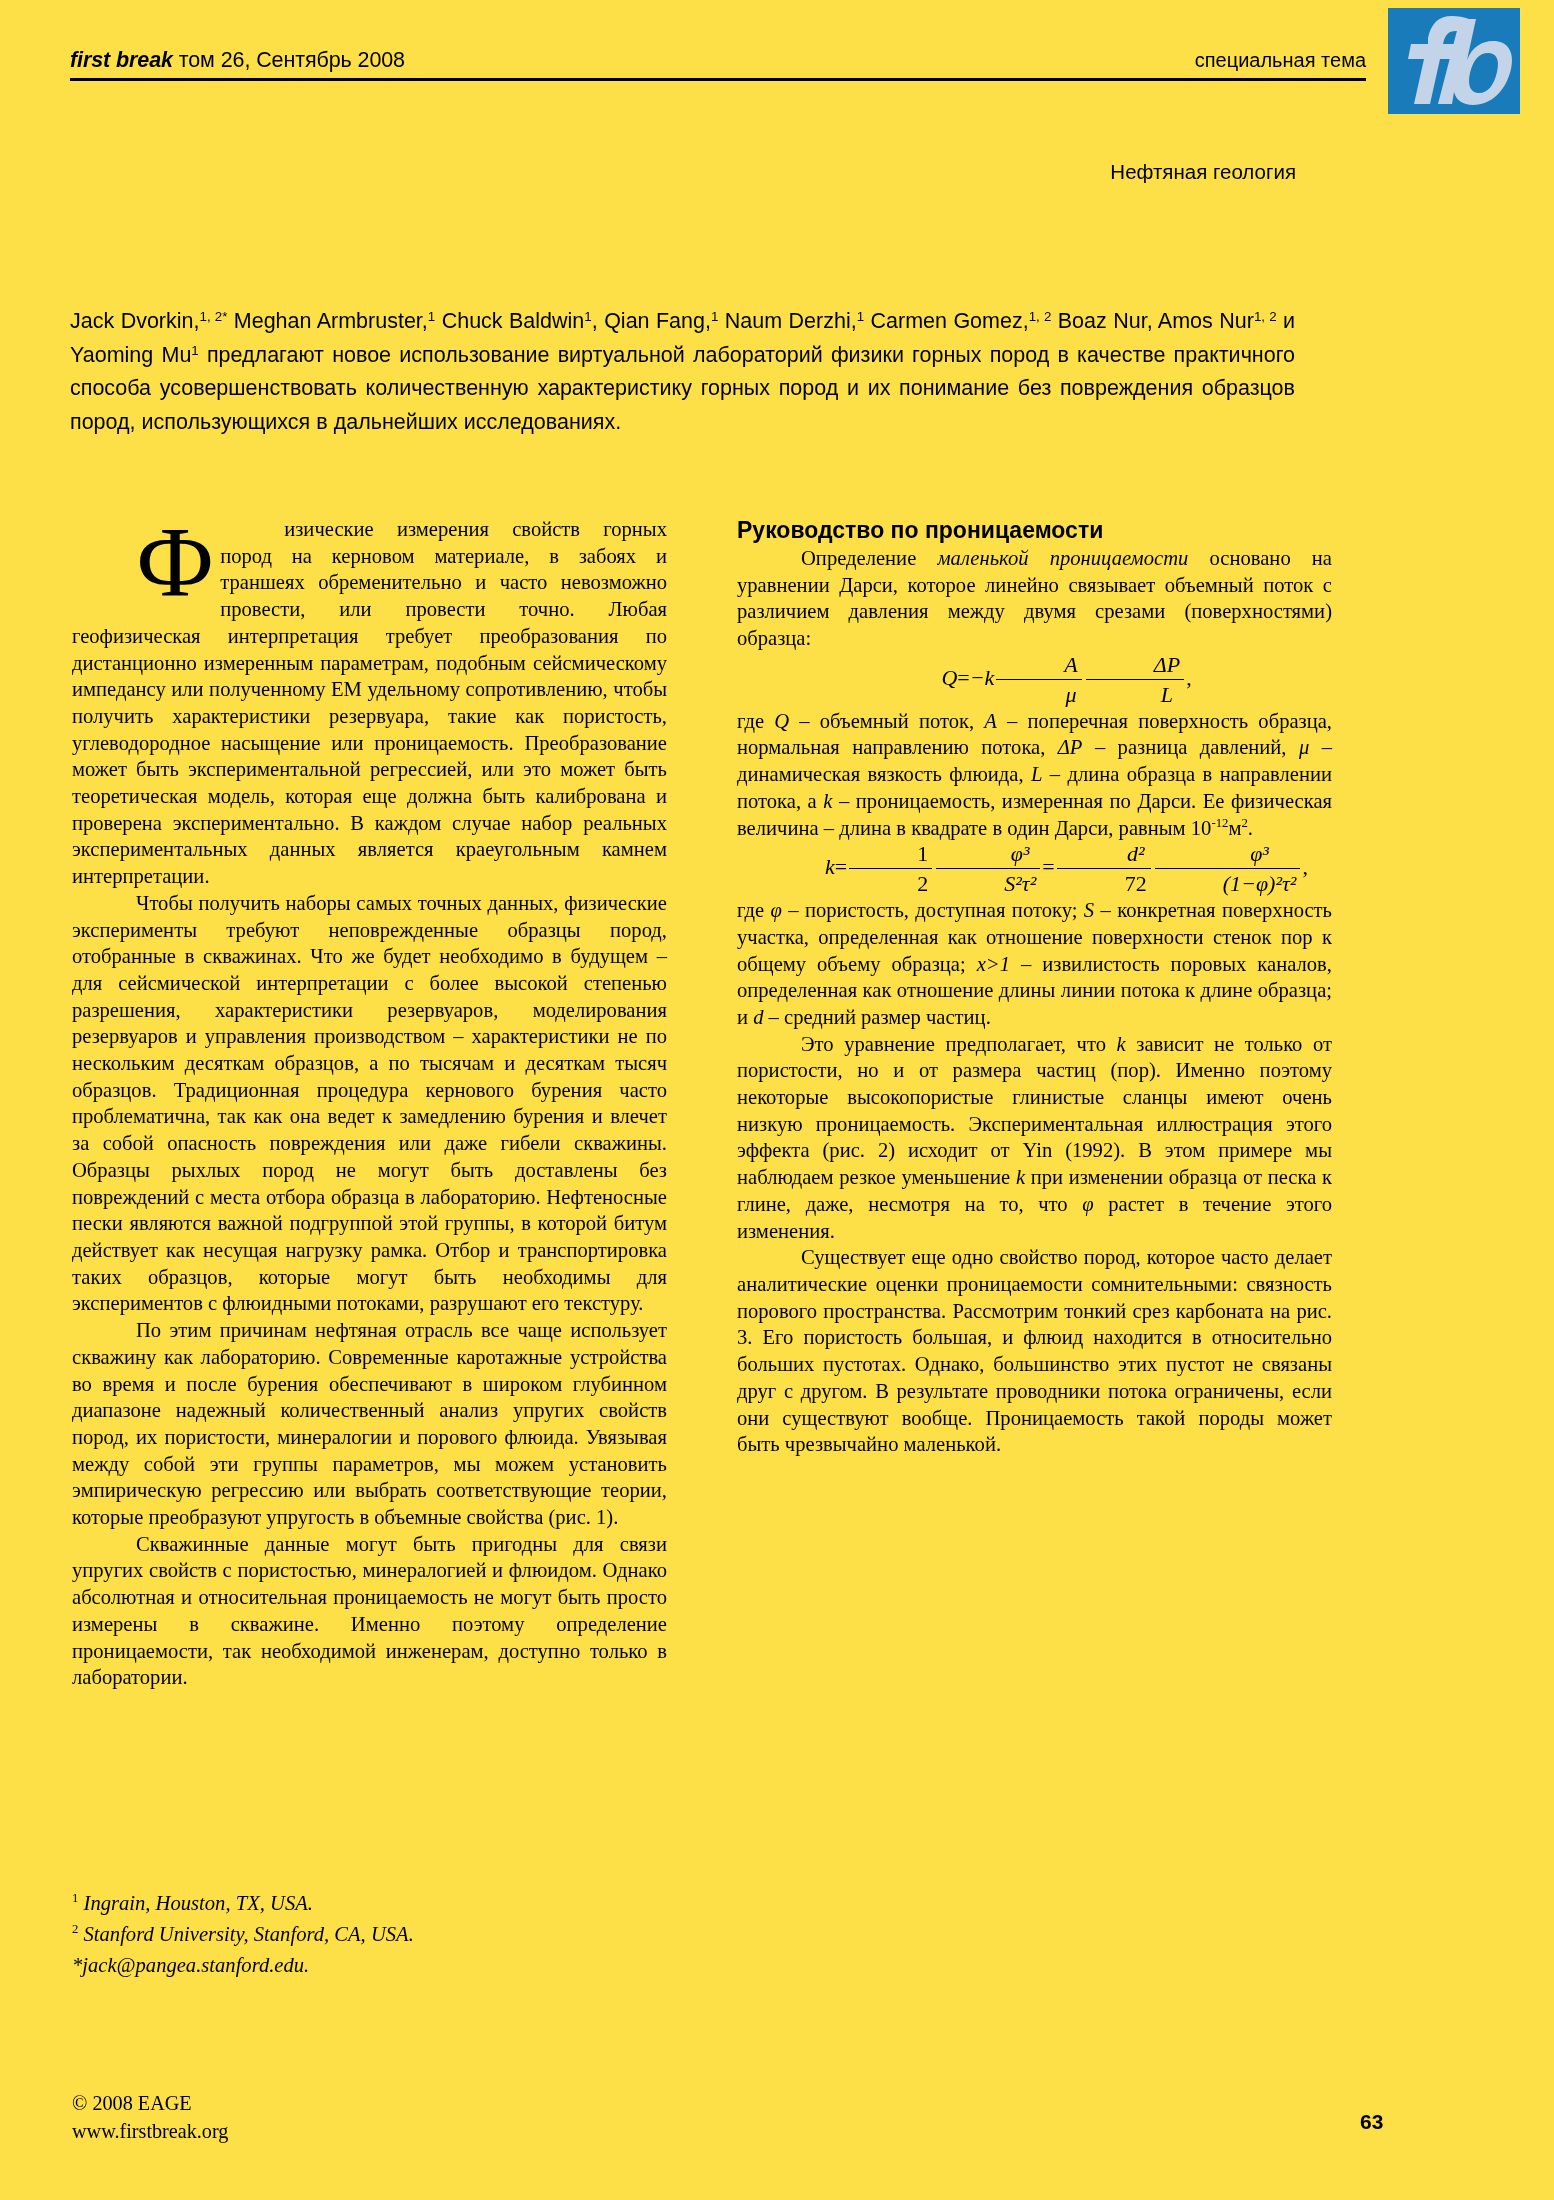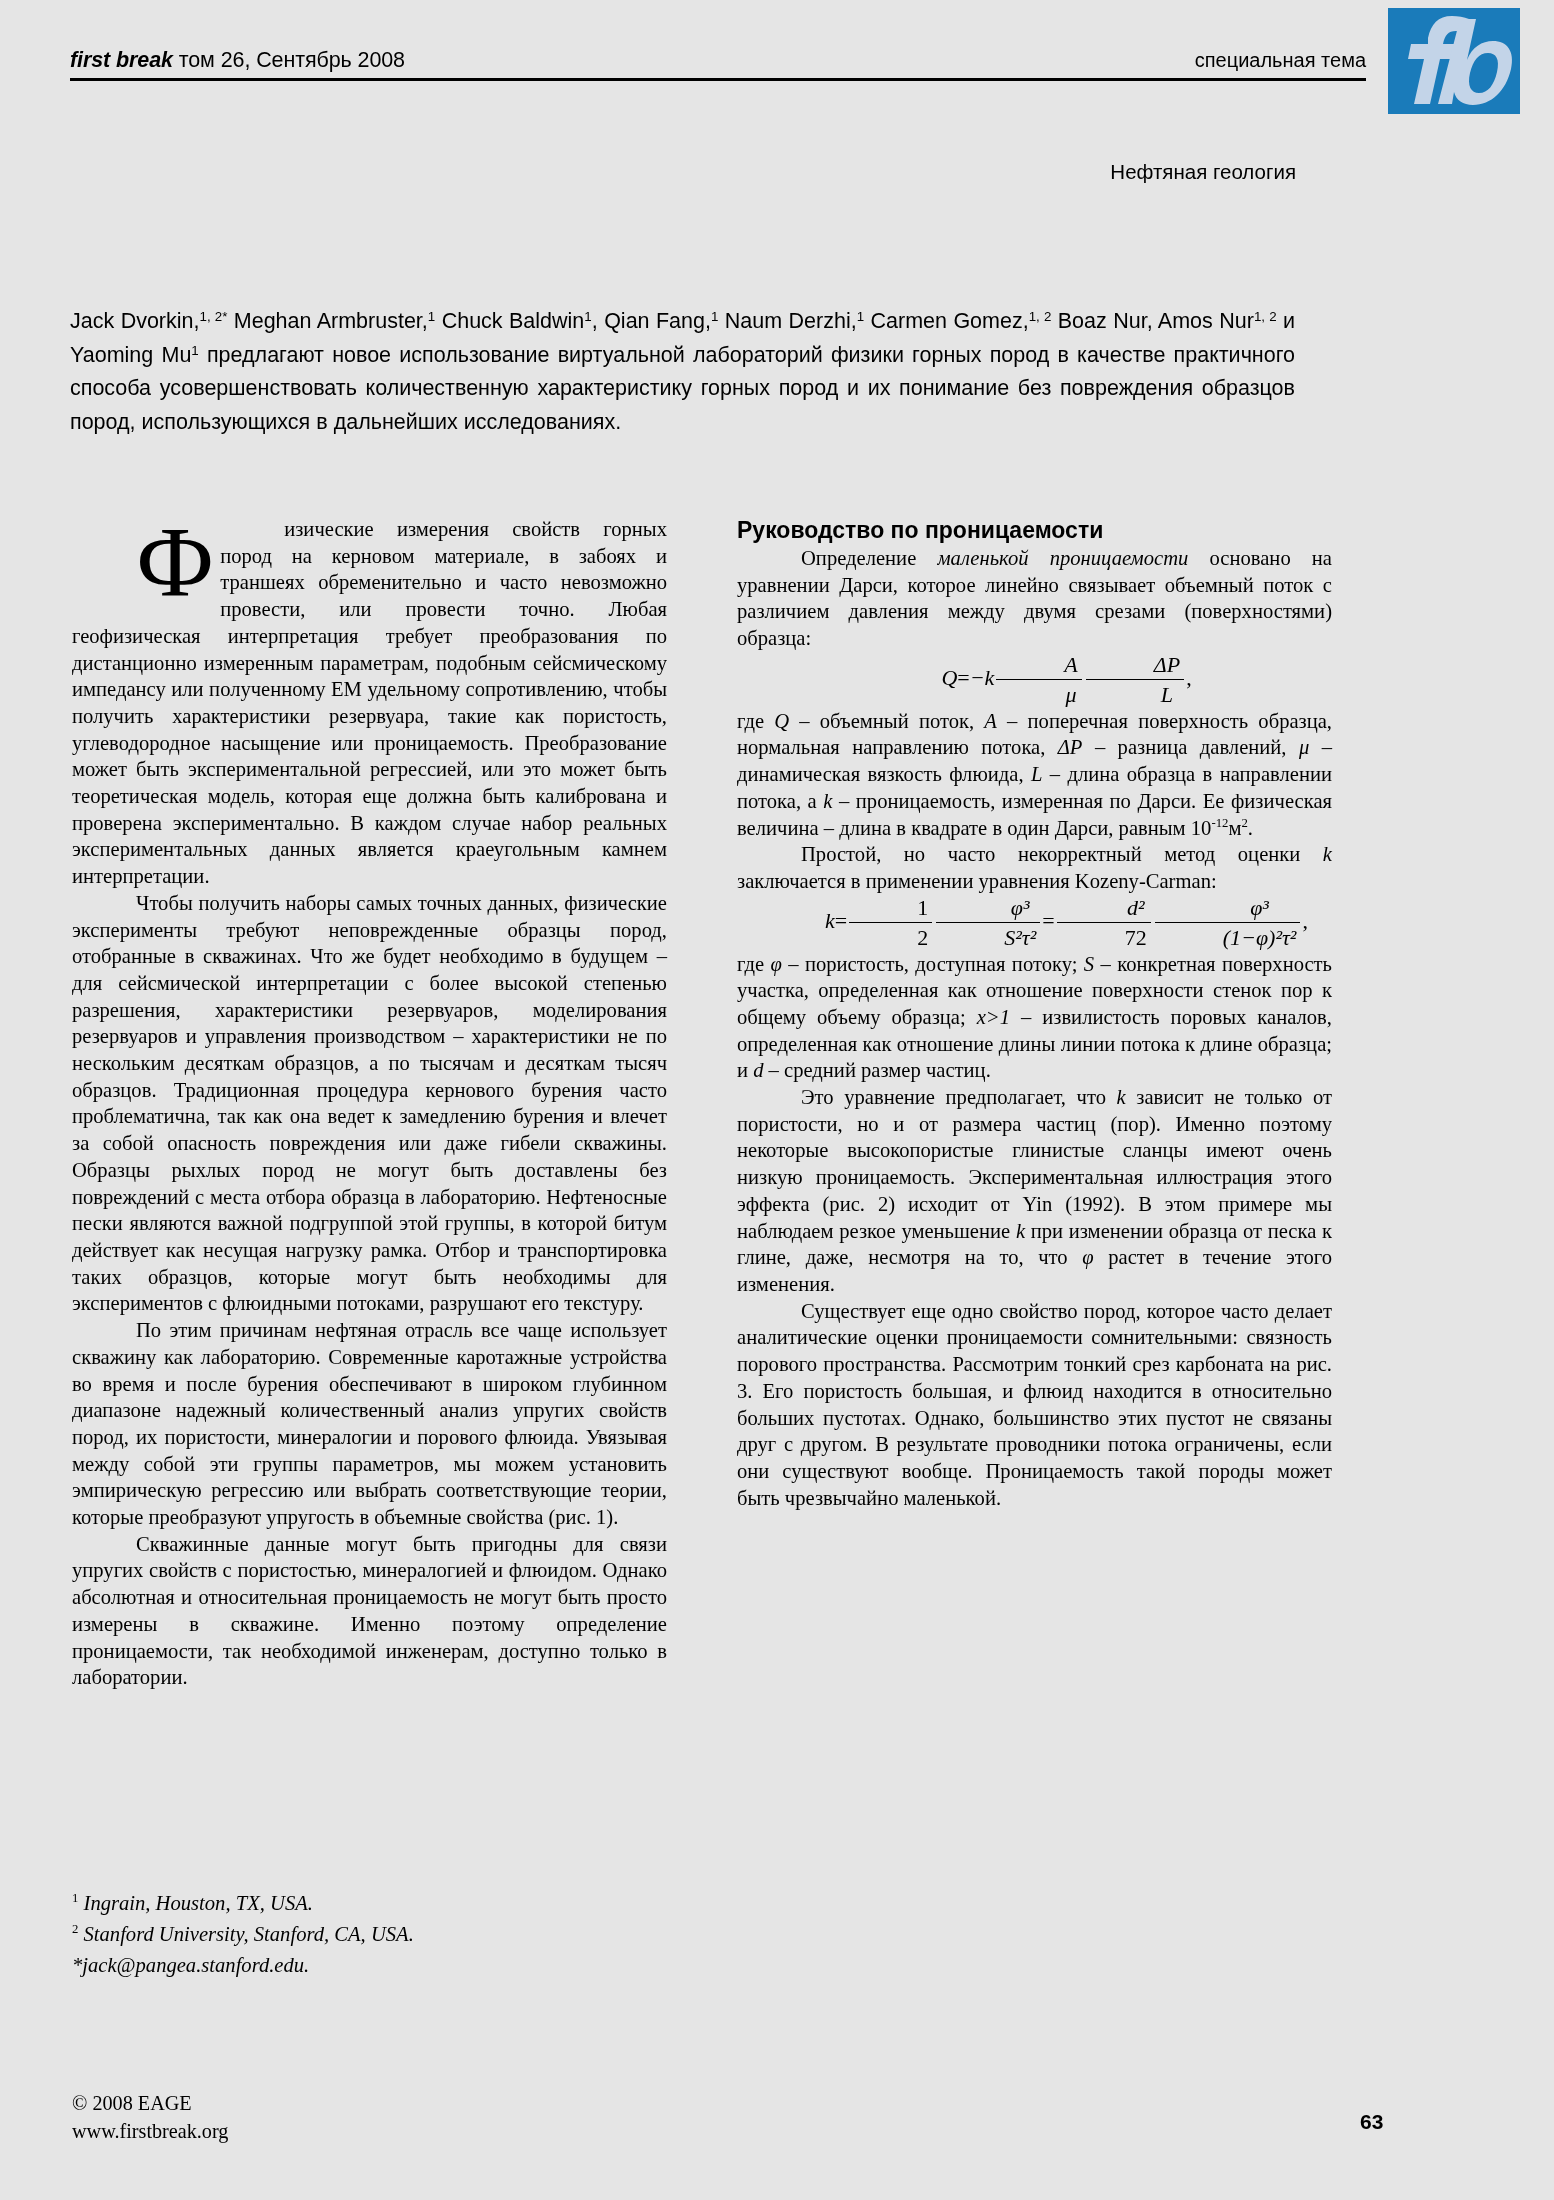--- a/index.html
+++ b/index.html
@@ -13,21 +13,21 @@
     position: relative;
     font-family: "Liberation Serif", "DejaVu Serif", serif;
     color: #000000;
     overflow: hidden;
   }
 
   
   .page {
     position: absolute;
     inset: 0;
-    background: #e5e5e5;
+    background: #fde047;
     text-decoration: underline;
   }
 
   
   .logo-box {
     position: absolute;
     left: 1388px;
     top: 8px;
     width: 132px;
     height: 106px;
@@ -255,21 +255,20 @@
 
   <div class="col col-right">
     <h2 class="sub">Руководство по проницаемости</h2>
 
     <p><span>Определение </span><span class="it">маленькой</span><span> </span><span class="it">проницаемости</span><span> основано на уравнении Дарси, которое линейно связывает объемный поток с различием давления между двумя срезами (поверхностями) образца:</span></p>
 
     <p class="eq"><span>Q</span><span class="up">=</span><span>−k</span><span class="frac"><span class="num">A</span><span class="den">μ</span></span><span class="frac"><span class="num">ΔP</span><span class="den">L</span></span><span class="up">,</span></p>
 
     <p class="noindent"><span>где </span><span class="it">Q</span><span> – объемный поток, </span><span class="it">A</span><span> – поперечная поверхность образца, нормальная направлению потока, </span><span class="it">ΔP</span><span> – разница давлений, </span><span class="it">μ</span><span> – динамическая вязкость флюида, </span><span class="it">L</span><span> – длина образца в направлении потока, а </span><span class="it">k</span><span> – проницаемость, измеренная по Дарси. Ее физическая величина – длина в квадрате в один Дарси, равным 10</span><span class="sup">-12</span><span>м</span><span class="sup">2</span><span>.</span></p>
 
-    <p><span>Простой, но часто некорректный метод оценки </span><span class="it">k</span><span> заключается в применении уравнения Kozeny-Carman:</span></p>
 
     <p class="eq"><span>k</span><span class="up">=</span><span class="frac"><span class="num up">1</span><span class="den up">2</span></span><span class="frac"><span class="num">φ³</span><span class="den">S²τ²</span></span><span class="up">=</span><span class="frac"><span class="num">d²</span><span class="den up">72</span></span><span class="frac"><span class="num">φ³</span><span class="den">(1−φ)²τ²</span></span><span class="up">,</span></p>
 
     <p class="noindent"><span>где </span><span class="it">φ</span><span> – пористость, доступная потоку; </span><span class="it">S</span><span> – конкретная поверхность участка, определенная как отношение поверхности стенок пор к общему объему образца; </span><span class="it">x&gt;1</span><span> – извилистость поровых каналов, определенная как отношение длины линии потока к длине образца; и </span><span class="it">d</span><span> – средний размер частиц.</span></p>
 
     <p><span>Это уравнение предполагает, что </span><span class="it">k</span><span> зависит не только от пористости, но и от размера частиц (пор). Именно поэтому некоторые высокопористые глинистые сланцы имеют очень низкую проницаемость. Экспериментальная иллюстрация этого эффекта (рис. 2) исходит от Yin (1992). В этом примере мы  наблюдаем резкое уменьшение </span><span class="it">k</span><span> при изменении образца от песка к глине, даже, несмотря на то, что </span><span class="it">φ</span><span> растет в течение этого изменения.</span></p>
 
     <p>Существует еще одно свойство пород, которое часто делает аналитические оценки проницаемости сомнительными: связность порового пространства. Рассмотрим тонкий срез карбоната на рис. 3. Его пористость большая, и флюид находится в относительно больших пустотах. Однако, большинство этих пустот не связаны друг с другом. В результате проводники потока ограничены, если они существуют вообще. Проницаемость такой породы может быть чрезвычайно маленькой.</p>
   </div>
 

